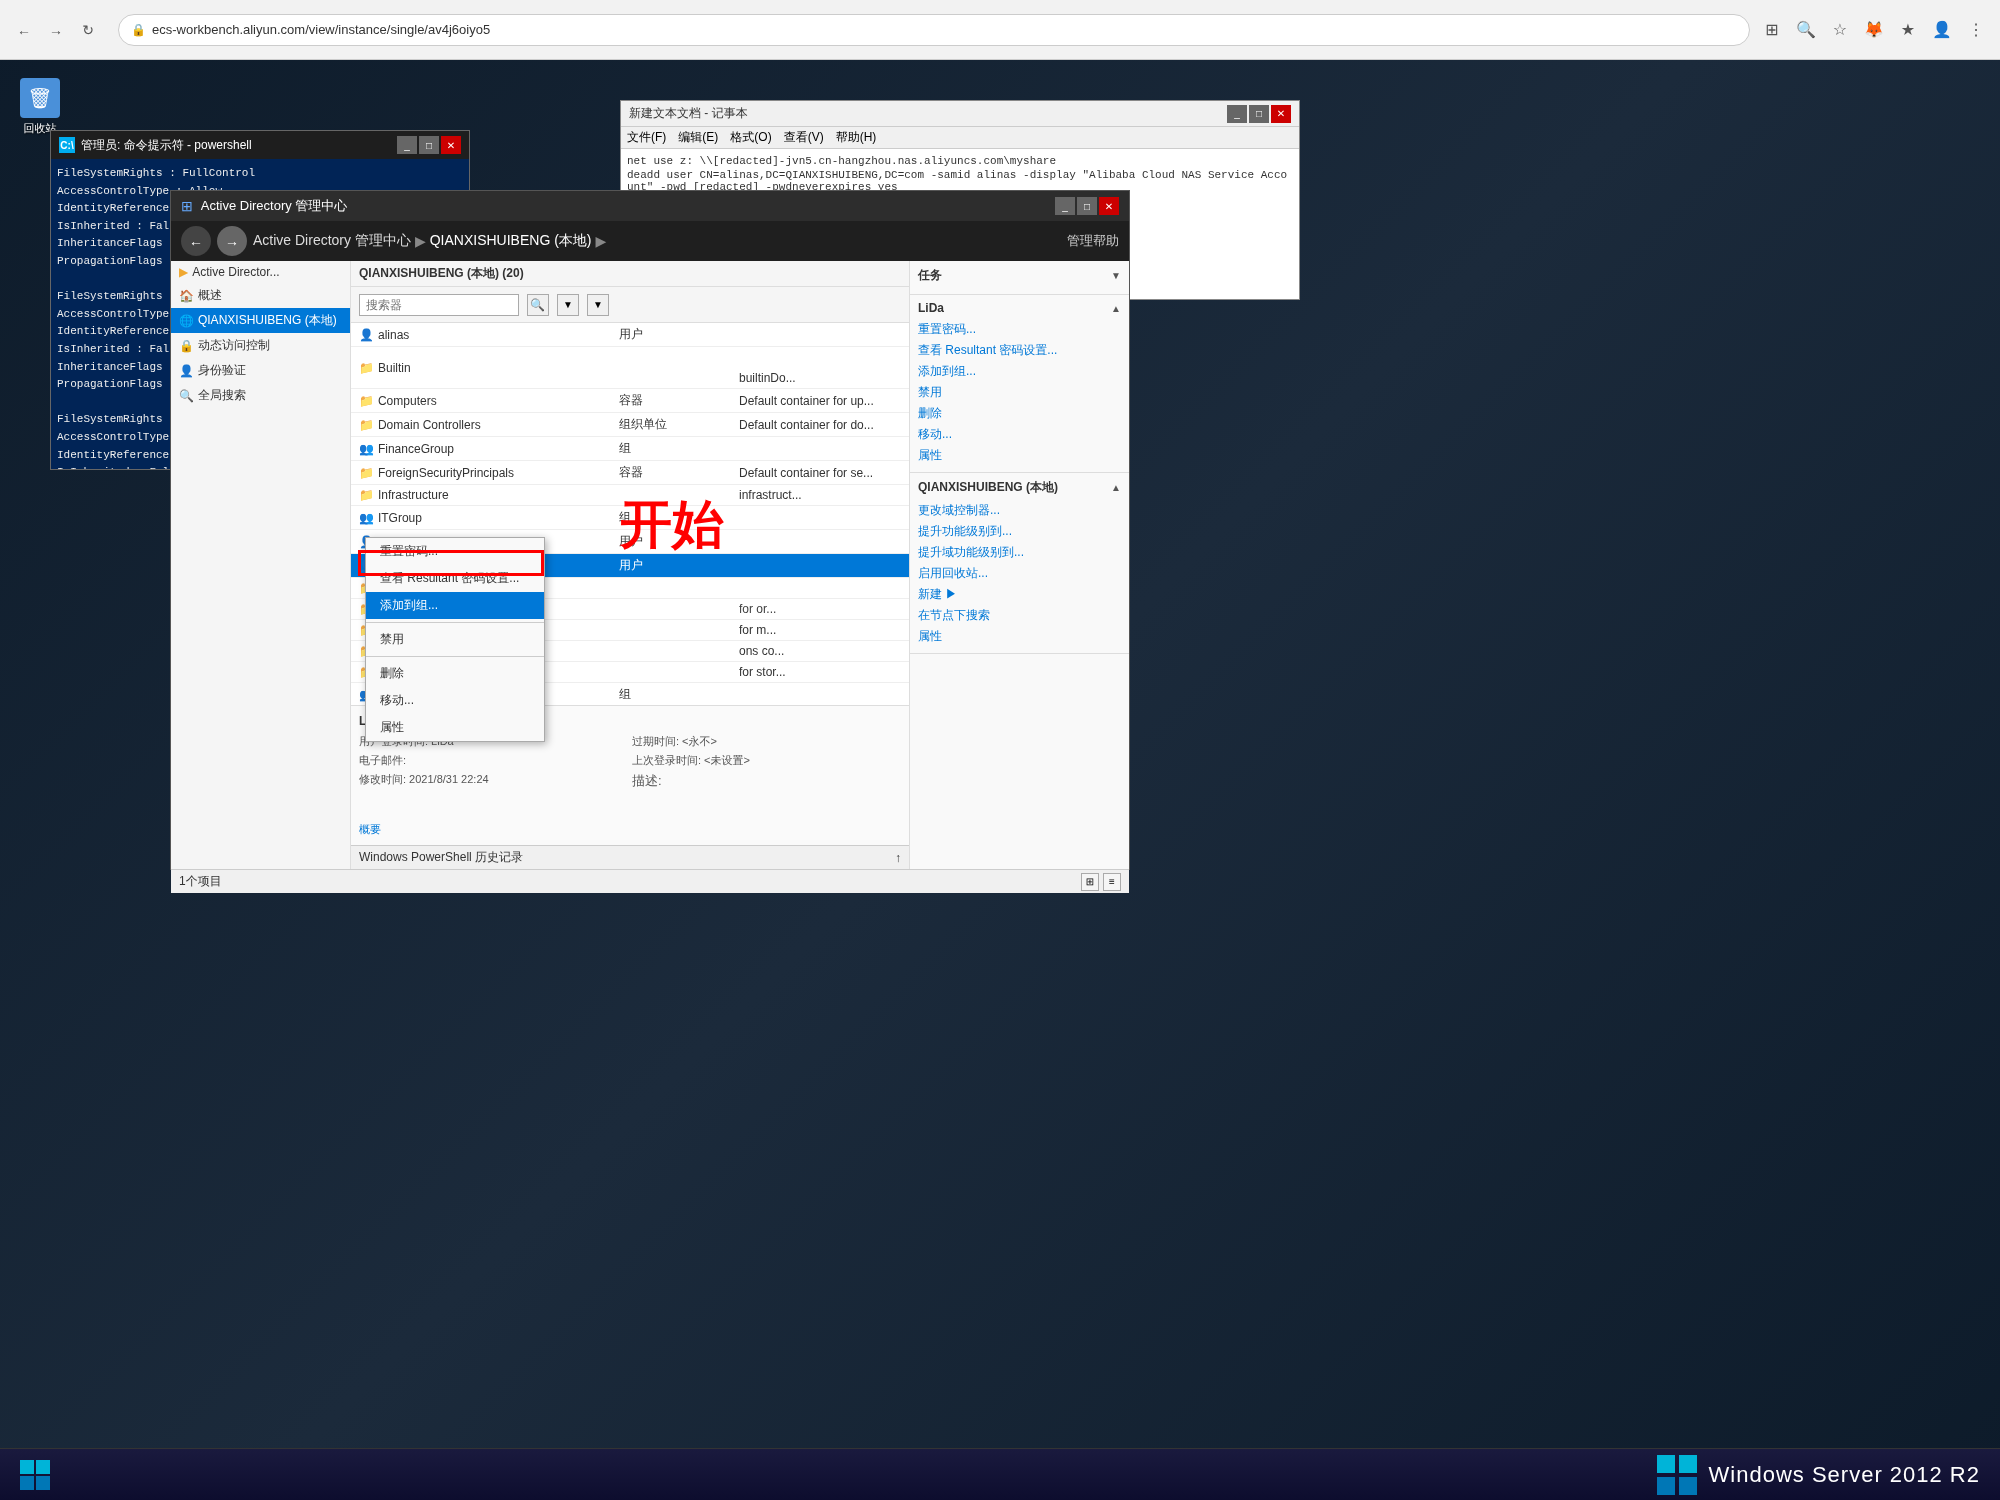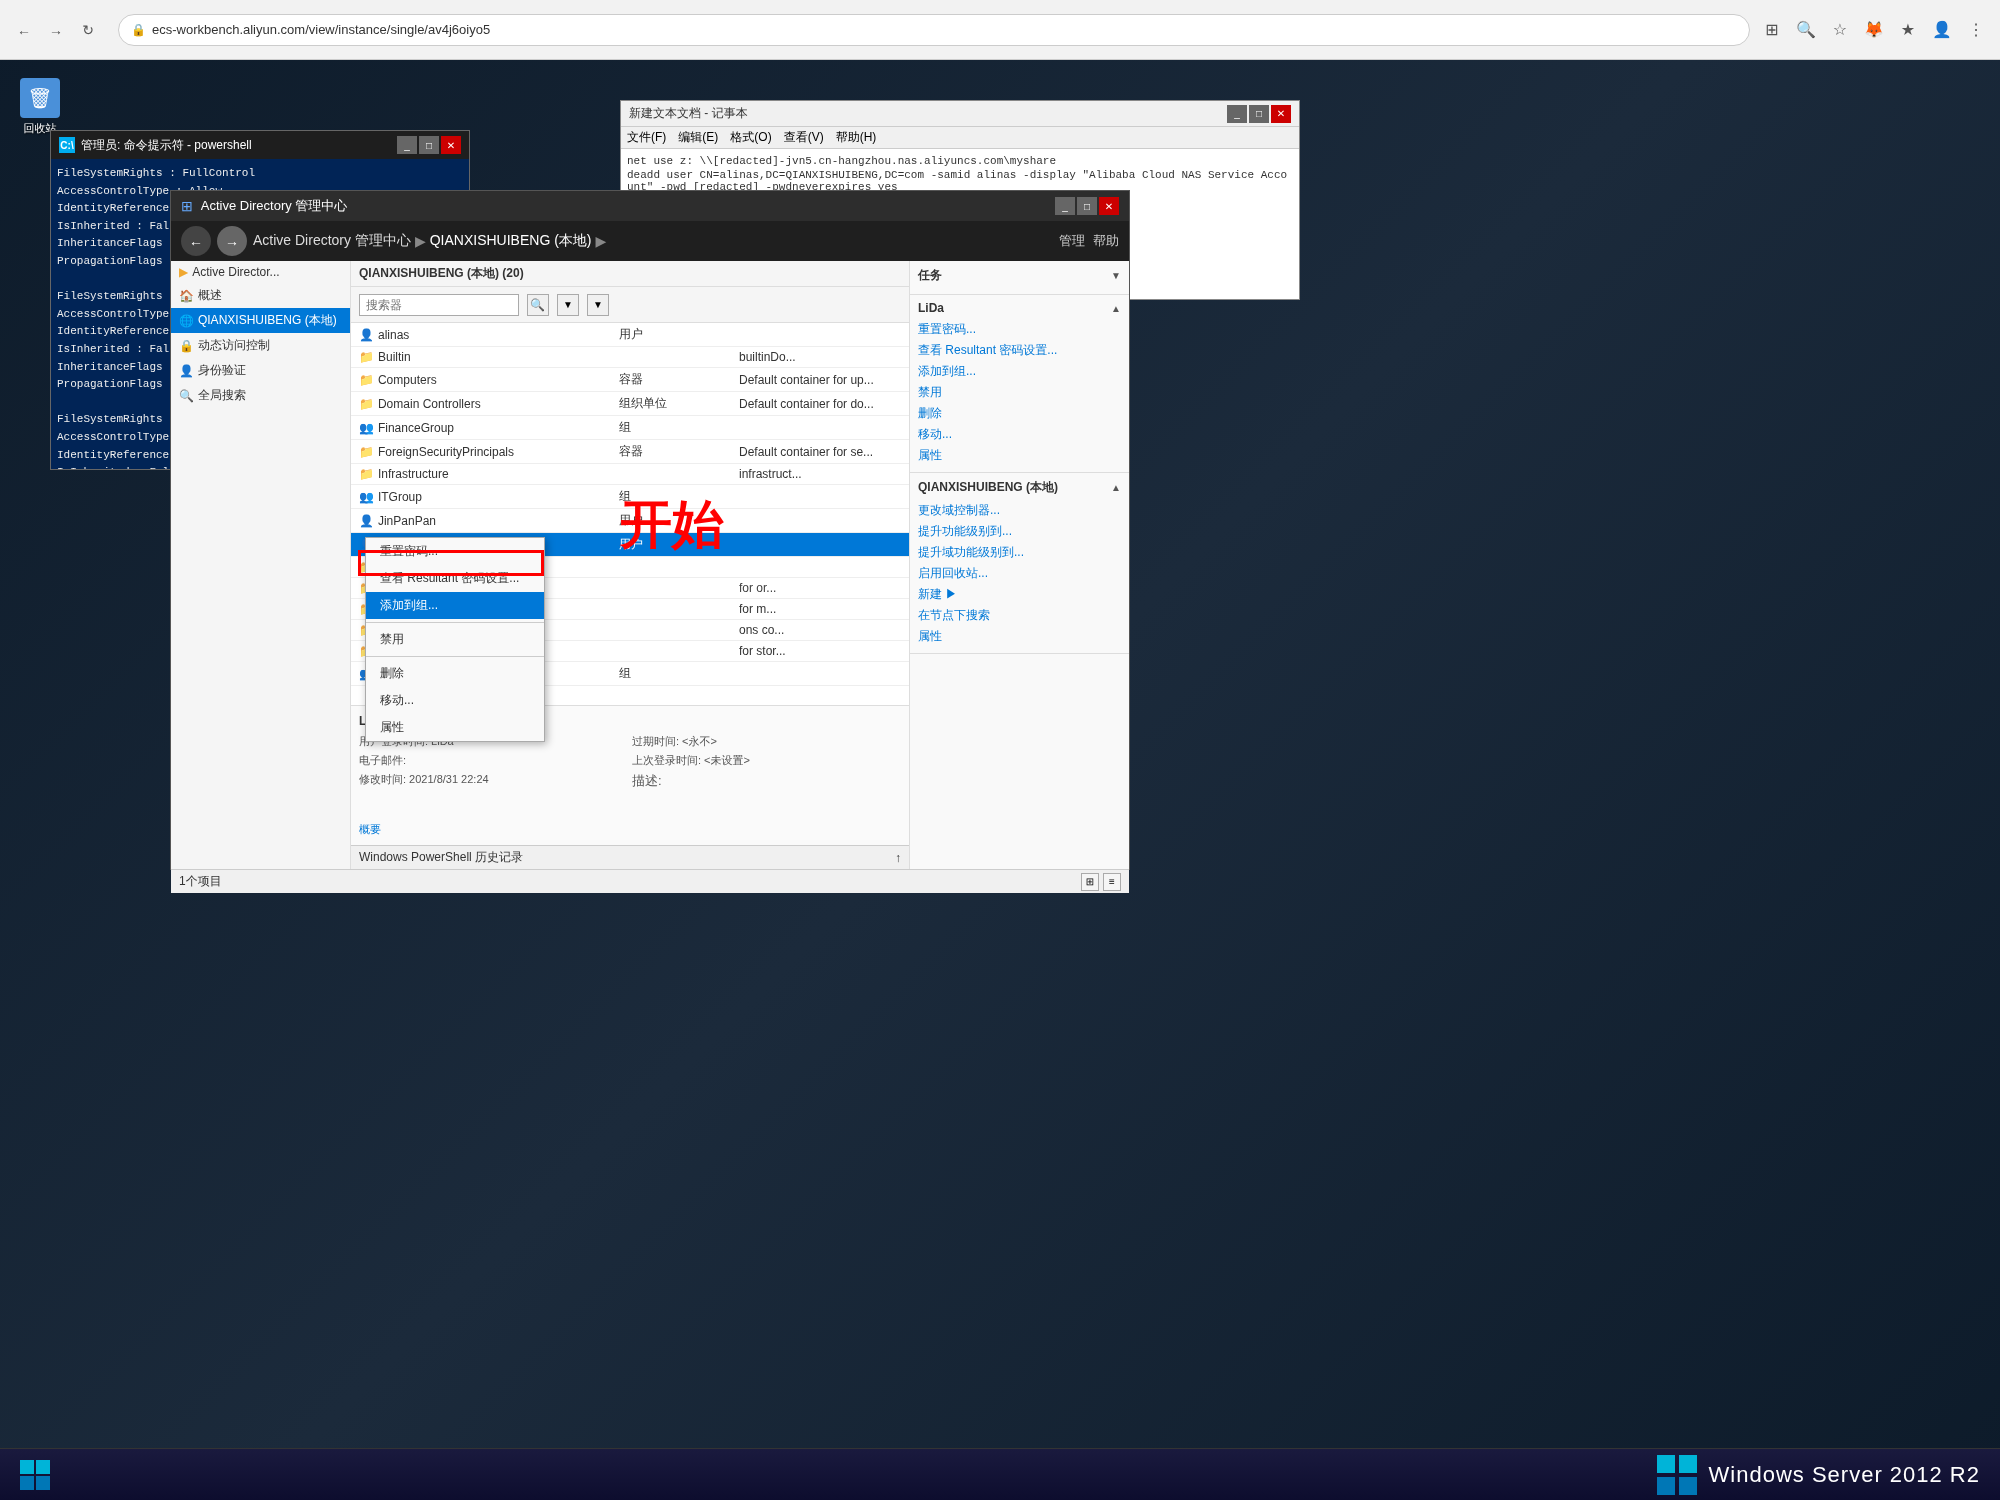--- a/index.html
+++ b/index.html
@@ -279,21 +279,20 @@
       color: #ddd;
       font-size: 14px;
       display: flex;
       align-items: center;
       gap: 4px;
     }
 
     .ad-top-actions {
       margin-left: auto;
       display: flex;
-      gap: 8px;
     }
 
     .ad-top-btn {
       background: transparent;
       border: none;
       color: #ccc;
       cursor: pointer;
       font-size: 13px;
     }
 
@@ -756,21 +755,21 @@
       </div>
     </div>
               <div class="ad-table-row">
       <div class="ad-cell" style="color:#333;">
         <span style="color:#f0a830; font-size:12px;">📁</span>
         <span>Builtin</span>
       </div>
       <div class="ad-cell" style="color:#333;">
         <span></span>
       </div>
-      <div class="ad-cell" style="color:#333;">
+      <div class="ad-cell" style="color:#333;margin-top:21px;">
         <span>builtinDo...</span>
       </div>
     </div>
               <div class="ad-table-row">
       <div class="ad-cell" style="color:#333;">
         <span style="color:#f0a830; font-size:12px;">📁</span>
         <span>Computers</span>
       </div>
       <div class="ad-cell" style="color:#333;">
         <span>容器</span>

